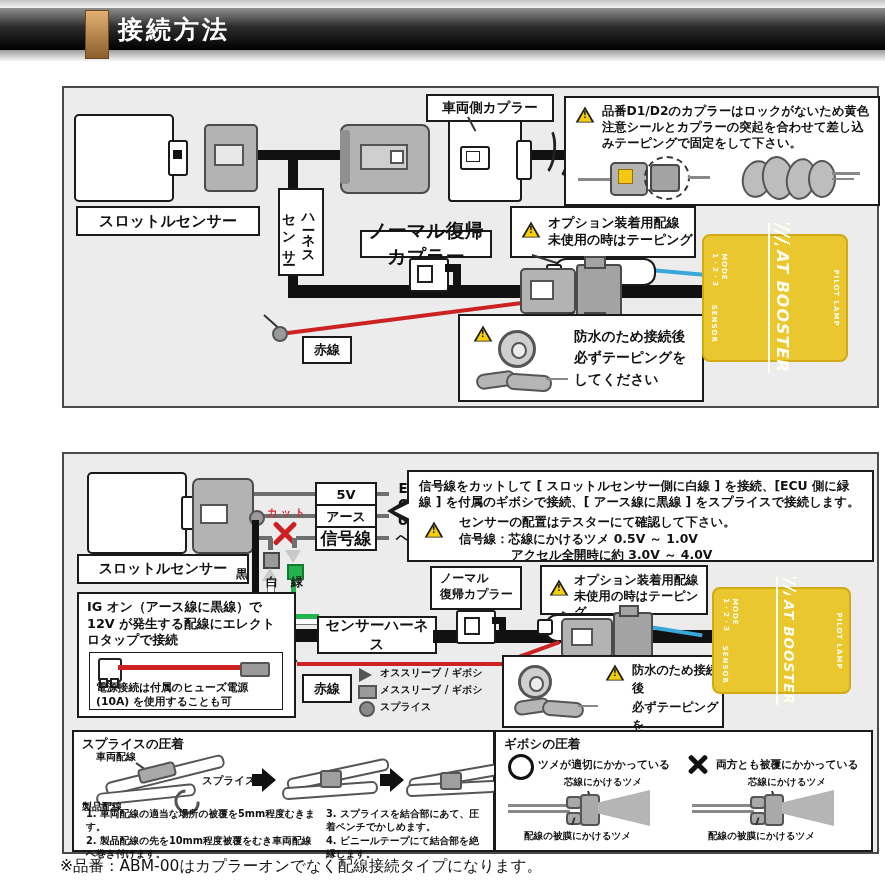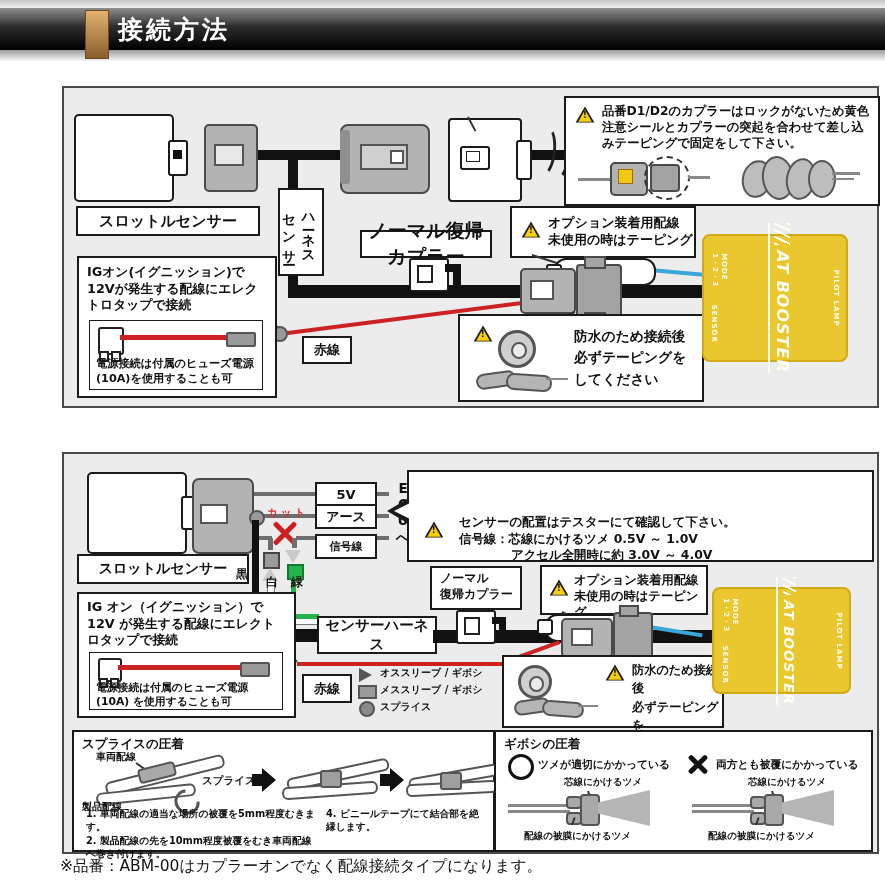--- a/index.html
+++ b/index.html
@@ -136,20 +136,21 @@
 
     <div class="conn" style="left:276px;top:36px;width:86px;height:66px;border-radius:8px;"></div>
     <div class="abs" style="left:276px;top:42px;width:10px;height:54px;background:#8f8f8f;border-radius:3px;"></div>
     <div class="slot" style="left:296px;top:56px;width:44px;height:22px;background:#cfcfcf;"></div>
     <div class="slot" style="left:326px;top:62px;width:10px;height:10px;background:#fff;"></div>
 
     <div class="whitebox" style="left:384px;top:30px;width:70px;height:80px;border-radius:4px;"></div>
     <div class="whitebox" style="left:396px;top:58px;width:26px;height:20px;"></div>
     <div class="abs" style="left:402px;top:63px;width:12px;height:9px;border:1.5px solid #222;background:#fff;"></div>
     <div class="whitebox" style="left:452px;top:52px;width:12px;height:36px;"></div>
+    <div class="lb" style="left:362px;top:6px;width:124px;height:24px;font-size:13.5px;">車両側カプラー</div>
     <div class="pline" style="left:404px;top:28px;width:16px;transform:rotate(62deg);"></div>
 
     <div class="nb" style="left:500px;top:8px;width:312px;height:106px;">
       <div class="tri s" style="left:8px;top:7px;"></div>
       <div class="abs note-txt" style="left:36px;top:6px;width:272px;font-size:12.3px;">品番D1/D2のカプラーはロックがないため黄色注意シールとカプラーの突起を合わせて差し込みテーピングで固定をして下さい。</div>
 
       <div class="wline" style="left:12px;top:80px;width:32px;height:3px;"></div>
       <div class="conn" style="left:44px;top:64px;width:34px;height:30px;"></div>
       <div class="abs" style="left:52px;top:71px;width:13px;height:13px;background:#f3c812;border:1.5px solid #947005;"></div>
       <div class="conn2" style="left:84px;top:66px;width:26px;height:24px;"></div>
@@ -184,31 +185,20 @@
     <div class="conn" style="left:456px;top:180px;width:52px;height:42px;"></div>
     <div class="slot" style="left:466px;top:192px;width:20px;height:16px;background:#fff;"></div>
     <div class="conn2" style="left:512px;top:176px;width:42px;height:50px;"></div>
     <div class="abs" style="left:520px;top:168px;width:18px;height:9px;background:#a3a3a3;border:2px solid #4a4a4a;"></div>
     <div class="abs" style="left:520px;top:224px;width:18px;height:9px;background:#a3a3a3;border:2px solid #4a4a4a;"></div>
 
     <div class="dot" style="left:208px;top:238px;"></div>
     <div class="pline" style="left:200px;top:226px;width:18px;transform:rotate(42deg);"></div>
     <div class="lb" style="left:238px;top:248px;width:46px;height:24px;font-size:13px;">赤線</div>
 
-    <div class="nb" style="left:13px;top:168px;width:196px;height:138px;">
-      <div class="abs note-txt" style="left:8px;top:6px;width:182px;font-size:12.8px;">IGオン(イグニッション)で12Vが発生する配線にエレクトロタップで接続</div>
-      <div class="nb" style="left:10px;top:62px;width:172px;height:68px;border-width:1.5px;">
-        <div class="fuse" style="left:8px;top:6px;width:22px;height:24px;"></div>
-        <div class="ftab" style="left:9px;top:30px;width:6px;height:7px;"></div>
-        <div class="ftab" style="left:21px;top:30px;width:6px;height:7px;"></div>
-        <div class="rw" style="left:30px;top:14px;width:106px;height:5px;"></div>
-        <div class="term" style="left:136px;top:11px;width:26px;height:11px;"></div>
-        <div class="abs note-txt" style="left:6px;top:36px;width:162px;font-size:11.2px;">電源接続は付属のヒューズ電源(10A)を使用することも可</div>
-      </div>
-    </div>
 
     <div class="pline" style="left:474px;top:238px;width:40px;transform:rotate(-22deg);"></div>
     <div class="nb" style="left:394px;top:226px;width:242px;height:84px;">
       <div class="tri s" style="left:12px;top:8px;"></div>
       <div class="roll" style="left:38px;top:14px;width:32px;height:32px;"></div>
       <div class="bund" style="left:16px;top:56px;width:36px;height:12px;transform:rotate(-8deg);"></div>
       <div class="bund" style="left:46px;top:58px;width:42px;height:13px;transform:rotate(4deg);"></div>
       <div class="wline" style="left:86px;top:62px;width:22px;height:2px;"></div>
       <div class="abs note-txt" style="left:114px;top:10px;font-size:13.8px;line-height:1.55;">
         <div>防水のため接続後</div>
@@ -249,26 +239,27 @@
 
     <div class="whitebox" style="left:23px;top:18px;width:96px;height:78px;border-radius:5px;"></div>
     <div class="whitebox" style="left:117px;top:42px;width:14px;height:30px;"></div>
     <div class="lb" style="left:13px;top:100px;width:168px;height:26px;font-size:14px;">スロットルセンサー</div>
 
     <div class="conn" style="left:128px;top:24px;width:58px;height:72px;border-radius:7px;"></div>
     <div class="slot" style="left:136px;top:50px;width:24px;height:16px;background:#fff;"></div>
 
     <div class="lb" style="left:251px;top:28px;width:58px;height:21px;font-size:13px;">5V</div>
     <div class="lb" style="left:251px;top:50px;width:58px;height:21px;font-size:13px;">アース</div>
-    <div class="lb" style="left:251px;top:80px;width:58px;height:21px;font-size:11px;">信号線</div>
+    <div class="lb" style="left:251px;top:72px;width:58px;height:21px;font-size:17px;">信号線</div>
     <div class="ecu" style="left:330px;top:26px;">ECUへ</div>
 
     <div class="nb" style="left:343px;top:16px;width:463px;height:88px;">
       <div class="abs" style="left:-22px;top:26px;width:0;height:0;border-top:13px solid transparent;border-bottom:13px solid transparent;border-right:22px solid #1a1a1a;"></div>
       <div class="abs" style="left:-15px;top:31px;width:0;height:0;border-top:8px solid transparent;border-bottom:8px solid transparent;border-right:16px solid #fff;"></div>
+      <div class="abs note-txt" style="left:10px;top:6px;width:442px;font-size:12.4px;">信号線をカットして [ スロットルセンサー側に白線 ] を接続、[ECU 側に緑線 ] を付属のギボシで接続、[ アース線に黒線 ] をスプライスで接続します。</div>
       <div class="tri s" style="left:14px;top:48px;"></div>
       <div class="abs note-txt" style="left:50px;top:42px;font-size:12.4px;line-height:1.35;">
         <div>センサーの配置はテスターにて確認して下さい。</div>
         <div>信号線：芯線にかけるツメ 0.5V ～ 1.0V</div>
         <div style="padding-left:52px;">アクセル全開時に約 3.0V ～ 4.0V</div>
       </div>
     </div>
 
     <div class="cutlbl" style="left:203px;top:52px;">カット</div>
     <div class="xbar" style="left:206px;top:77px;width:30px;height:5px;transform:rotate(45deg);"></div>
@@ -326,21 +317,21 @@
     <div class="lb" style="left:238px;top:220px;width:46px;height:25px;font-size:13px;">赤線</div>
 
     <div class="ic-tri" style="left:295px;top:214px;"></div>
     <div class="leg-t" style="left:316px;top:212px;">オススリーブ / ギボシ</div>
     <div class="ic-sq" style="left:294px;top:231px;"></div>
     <div class="leg-t" style="left:316px;top:229px;">メススリーブ / ギボシ</div>
     <div class="ic-ci" style="left:295px;top:247px;"></div>
     <div class="leg-t" style="left:316px;top:246px;">スプライス</div>
 
     <div class="nb" style="left:13px;top:138px;width:215px;height:122px;">
-      <div class="abs note-txt" style="left:8px;top:5px;width:200px;font-size:12.8px;">IG オン（イグニッション）で12V が発生する配線にエレクトロタップで接続</div>
+      <div class="abs note-txt" style="left:8px;top:5px;width:200px;font-size:12.8px;">IG オン（アース線に黒線）で12V が発生する配線にエレクトロタップで接続</div>
       <div class="nb" style="left:10px;top:58px;width:192px;height:56px;border-width:1.5px;">
         <div class="fuse" style="left:8px;top:5px;width:20px;height:20px;"></div>
         <div class="ftab" style="left:9px;top:25px;width:5px;height:6px;"></div>
         <div class="ftab" style="left:20px;top:25px;width:5px;height:6px;"></div>
         <div class="rw" style="left:28px;top:12px;width:122px;height:5px;"></div>
         <div class="term" style="left:150px;top:9px;width:26px;height:11px;"></div>
         <div class="abs note-txt" style="left:6px;top:28px;width:182px;font-size:10.8px;">電源接続は付属のヒューズ電源(10A) を使用することも可</div>
       </div>
     </div>
 
@@ -397,20 +388,21 @@
       <div class="clampx" style="left:246px;top:38px;width:18px;height:14px;"></div>
       <div class="arr" style="left:306px;top:42px;"></div>
       <div class="bar" style="left:334px;top:38px;width:96px;height:9px;transform:rotate(-10deg);"></div>
       <div class="bar" style="left:332px;top:50px;width:88px;height:9px;transform:rotate(-3deg);"></div>
       <div class="clampx" style="left:366px;top:40px;width:18px;height:14px;"></div>
       <div class="steps" style="left:12px;top:76px;width:234px;">
         <div>1. 車両配線の適当な場所の被覆を5mm程度むきます。</div>
         <div>2. 製品配線の先を10mm程度被覆をむき車両配線へ巻き付けます。</div>
       </div>
       <div class="steps" style="left:252px;top:76px;width:160px;">
+        <div>3. スプライスを結合部にあて、圧着ペンチでかしめます。</div>
         <div>4. ビニールテープにて結合部を絶縁します。</div>
       </div>
     </div>
 
     <div class="bigbox" style="left:430px;top:276px;width:375px;height:118px;">
       <div class="bb-title">ギボシの圧着</div>
 
       <div class="okc" style="left:12px;top:22px;"></div>
       <div class="small-lbl" style="left:42px;top:26px;font-size:10.8px;">ツメが適切にかかっている</div>
       <div class="small-lbl" style="left:68px;top:44px;font-size:9.6px;">芯線にかけるツメ</div>

